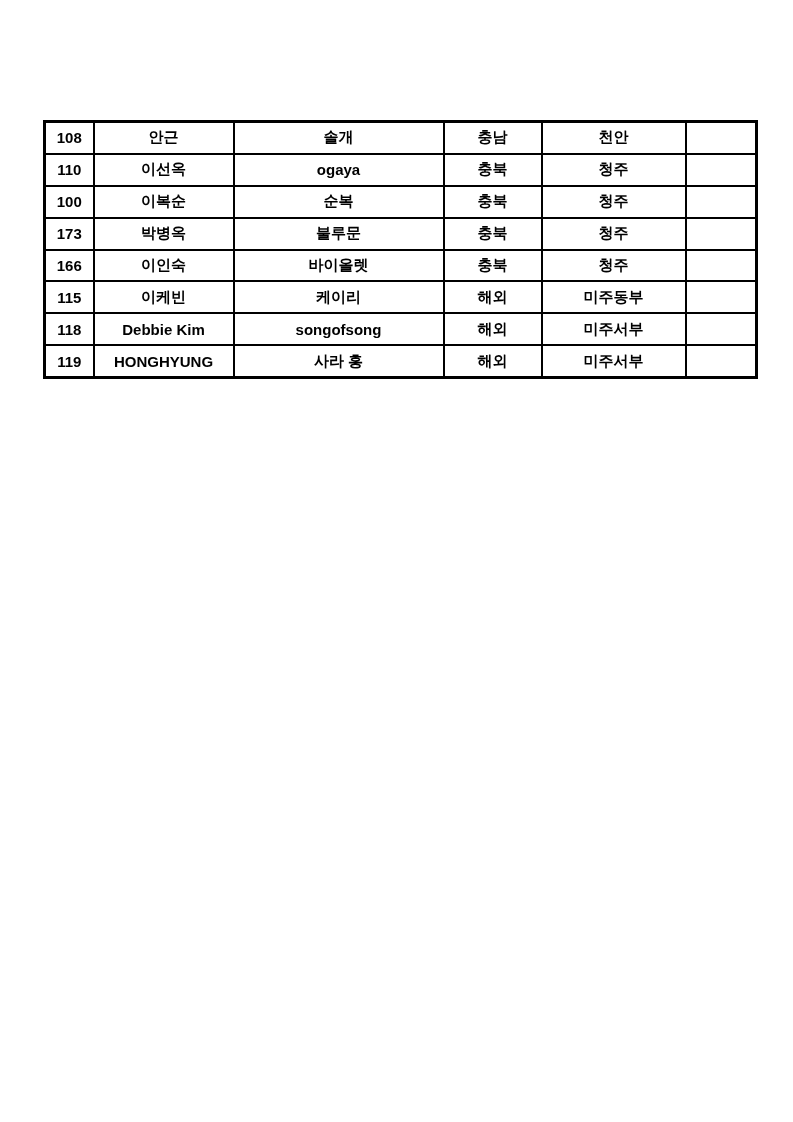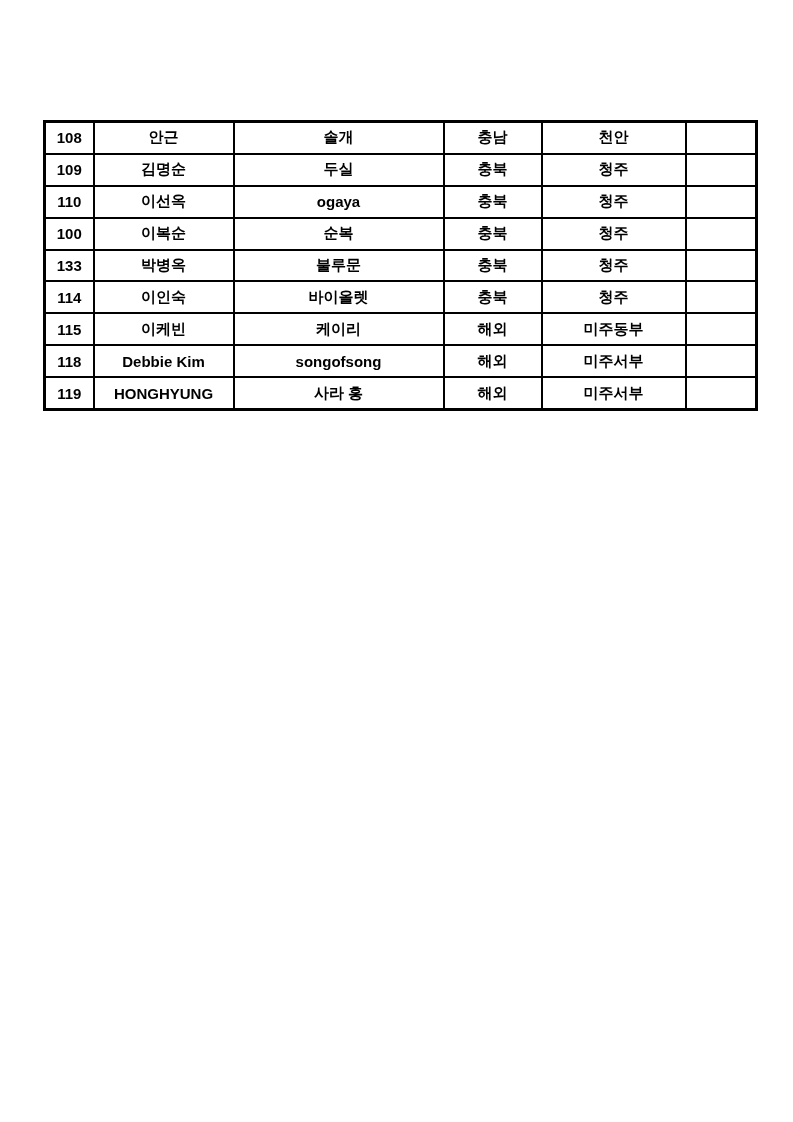--- a/index.html
+++ b/index.html
@@ -59,53 +59,45 @@
     <tbody id="roster-body">
         <tr>
           <td>108</td>
           <td>안근</td>
           <td>솔개</td>
           <td>충남</td>
           <td>천안</td>
           <td></td>
         </tr>
         <tr>
-          <td>109</td>
-          <td>김명순</td>
-          <td>두실</td>
-          <td>충북</td>
-          <td>청주</td>
-          <td></td>
-        </tr>
-        <tr>
           <td>110</td>
           <td>이선옥</td>
           <td>ogaya</td>
           <td>충북</td>
           <td>청주</td>
           <td></td>
         </tr>
         <tr>
           <td>100</td>
           <td>이복순</td>
           <td>순복</td>
           <td>충북</td>
           <td>청주</td>
           <td></td>
         </tr>
         <tr>
-          <td>133</td>
+          <td>173</td>
           <td>박병옥</td>
           <td>불루문</td>
           <td>충북</td>
           <td>청주</td>
           <td></td>
         </tr>
         <tr>
-          <td>114</td>
+          <td>166</td>
           <td>이인숙</td>
           <td>바이올렛</td>
           <td>충북</td>
           <td>청주</td>
           <td></td>
         </tr>
         <tr>
           <td>115</td>
           <td>이케빈</td>
           <td>케이리</td>

